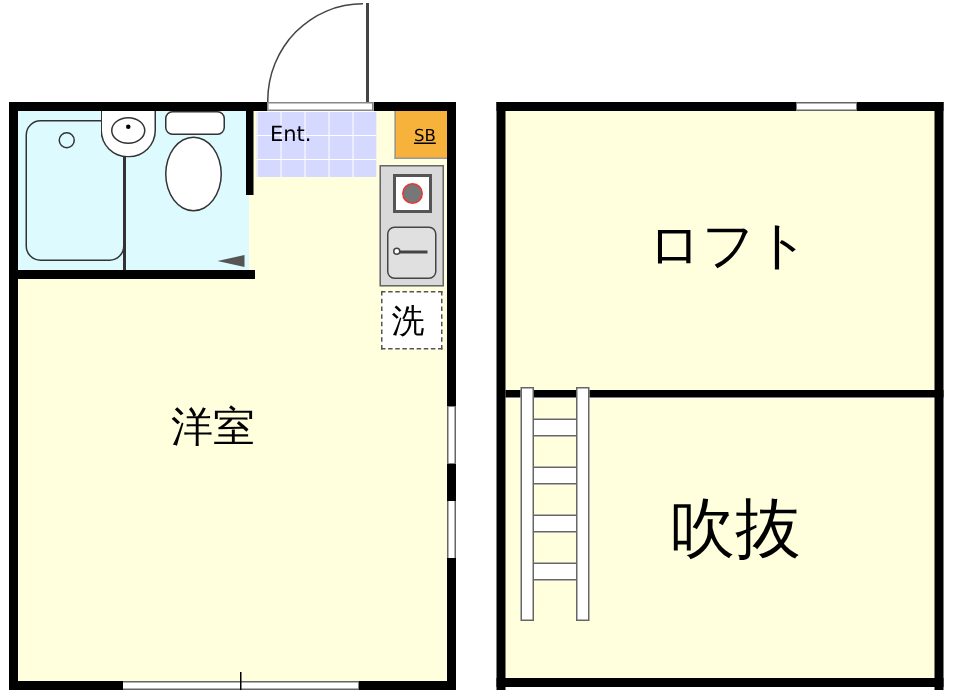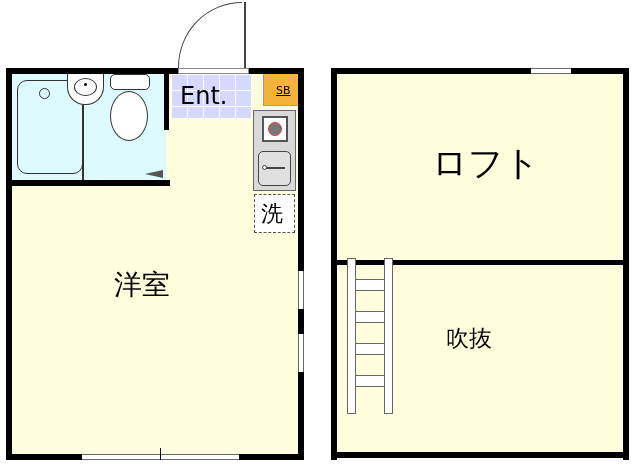--- a/index.html
+++ b/index.html
@@ -13,21 +13,21 @@
 
 <div class="abs" style="left:0;top:0;width:320px;height:466px;">
 
   <div class="abs" style="left:12px;top:74px;width:286px;height:380px;background:#FFFFDD;"></div>
 
   <div class="abs" style="left:12px;top:74px;width:154px;height:108px;background:#DDFAFF;"></div>
 
   <div class="abs" style="left:171px;top:74px;width:80px;height:44px;background-color:#D6D9FF;
               background-image:linear-gradient(#fff 1px, transparent 1px),linear-gradient(90deg,#fff 1px, transparent 1px);
               background-size:16px 16px;"></div>
-  <div class="room-label" style="left:180px;top:82px;font-size:24px;text-align:center;">Ent.</div>
+  <div class="room-label" style="left:180px;top:82px;font-size:14px;text-align:center;">Ent.</div>
 
   <div class="abs" style="left:263px;top:73px;width:35px;height:33px;background:#F7B23C;border-left:1px solid #999;border-bottom:1px solid #999;"></div>
   <div class="room-label" style="left:276px;top:84px;font-size:11px;text-decoration:underline;">SB</div>
 
   <div class="abs" style="left:253px;top:110px;width:43px;height:81px;background:#D9D9D9;border:1px solid #666;"></div>
 
   <div class="abs" style="left:262px;top:116px;width:26px;height:26px;background:#fff;border:2px solid #555;">
     <div class="abs" style="left:4px;top:4px;width:14px;height:14px;border-radius:50%;background:#777;border:1px solid #e53935;"></div>
   </div>
 
@@ -76,21 +76,21 @@
   <div class="abs" style="left:82px;top:454px;width:157px;height:6px;background:#fff;border-top:1px solid #666;border-bottom:1px solid #666;"></div>
   <div class="abs" style="left:160px;top:448px;width:1px;height:12px;background:#000;"></div>
 </div>
 
 <div class="abs" style="left:320px;top:0;width:320px;height:466px;">
 
   <div class="abs" style="left:17px;top:74px;width:286px;height:188px;background:#FFFFDD;"></div>
   <div class="abs" style="left:17px;top:266px;width:286px;height:186px;background:#FFFFDD;"></div>
 
   <div class="room-label" style="left:112px;top:140px;font-size:35px;">ロフト</div>
-  <div class="room-label" style="left:126px;top:323px;font-size:23px;">吹抜</div>
+  <div class="room-label" style="left:126px;top:323px;font-size:44px;">吹抜</div>
 
   <div class="wall" style="left:11px;top:68px;width:298px;height:6px;"></div>
   <div class="wall" style="left:11px;top:68px;width:6px;height:392px;"></div>
   <div class="wall" style="left:303px;top:68px;width:6px;height:392px;"></div>
   <div class="wall" style="left:11px;top:452px;width:298px;height:6px;"></div>
   <div class="wall" style="left:17px;top:260px;width:292px;height:5px;"></div>
 
   <div class="abs" style="left:211px;top:68px;width:40px;height:6px;background:#fff;border-top:1px solid #666;border-bottom:1px solid #666;"></div>
 
   <div class="abs" style="left:27px;top:258px;width:48px;height:156px;">

